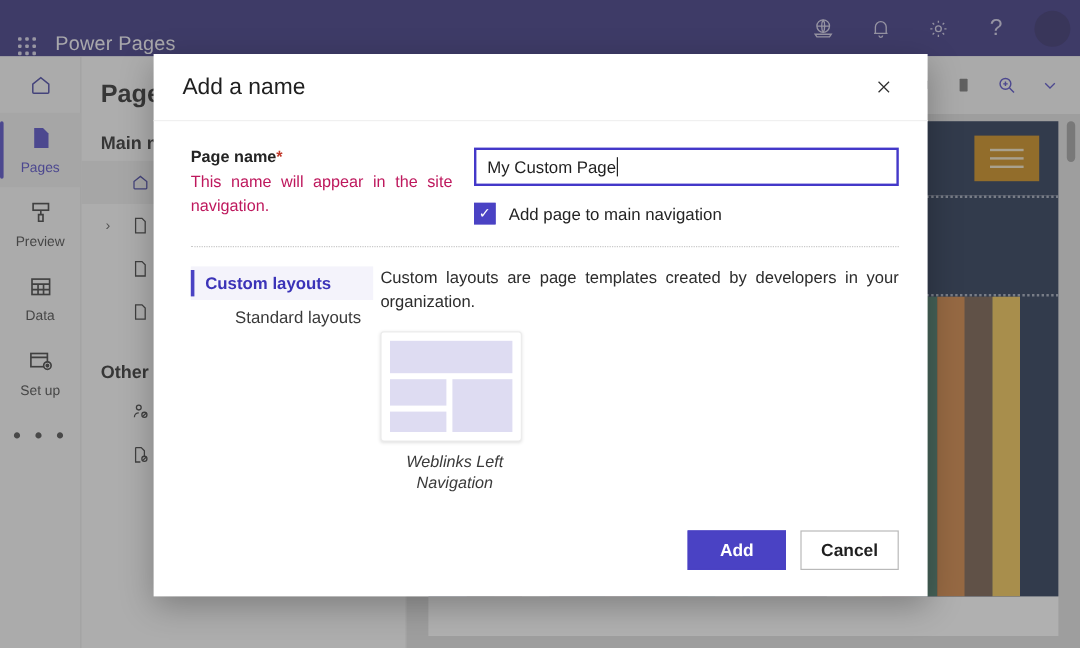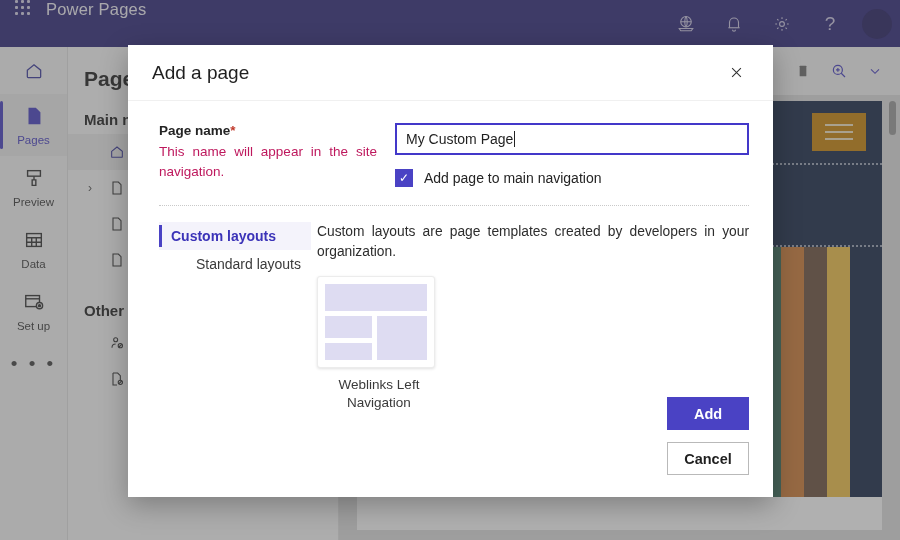--- a/index.html
+++ b/index.html
@@ -6,21 +6,21 @@
   html, body {
     width: 900px; height: 540px;
     font-family: "Liberation Sans", sans-serif;
     overflow: hidden; background: #fff;
   }
   #root { position: relative; width: 900px; height: 540px; }
 
   
   .appbar {
     position: absolute; left: 0; top: 0; width: 900px; height: 47px;
-    background: #302a7b; display: flex; align-items: flex-start;
+    background: #302a7b; display: flex; align-items: flex-end;
   }
   .waffle { width: 46px; display: flex; align-items: center; justify-content: center; }
   .waffle-grid { display: grid; grid-template-columns: repeat(3, 4px); grid-template-rows: repeat(3, 4px); gap: 2px; }
   .waffle-grid i { display: block; width: 3px; height: 3px; background: #d5d2e8; border-radius: 1px; }
   .app-title { color: #f2f1f7; font-size: 16.5px; letter-spacing: .2px; }
   .appbar-right { margin-left: auto; display: flex; align-items: center; height: 47px; }
   .appbar-icon { width: 48px; height: 47px; display: flex; align-items: center; justify-content: center; color: #cfcbe6; }
   .avatar { width: 46px; height: 47px; display: flex; align-items: center; justify-content: center; }
   .avatar-circle { width: 30px; height: 30px; border-radius: 50%; background: #272163; }
 
@@ -117,23 +117,23 @@
   .cards { display: flex; margin-top: 14px; }
   .card { width: 124px; }
   .card-thumb { width: 118px; height: 92px; background: #fff; border: 1px solid #ececec; box-shadow: 0 1px 3px rgba(0,0,0,.12); border-radius: 3px; padding: 7px; display: flex; flex-direction: column; gap: 5px; }
   .thumb-top { height: 27px; background: #dedcf2; }
   .thumb-bottom { flex: 1; display: flex; gap: 5px; }
   .thumb-left { width: 46%; display: flex; flex-direction: column; gap: 5px; }
   .thumb-left i { display: block; background: #dedcf2; }
   .thumb-left i:first-child { flex: 1.35; }
   .thumb-left i:last-child { flex: 1; }
   .thumb-right { flex: 1; background: #dedcf2; }
-  .card-label { margin-top: 8px; text-align: center; font-size: 13.5px; color: #3a3a3a; line-height: 1.35; }
-
-  .modal-footer { position: absolute; right: 24px; bottom: 22px; display: flex; gap: 12px; flex-direction: column; }
+  .card-label { margin-top: 8px; text-align: center; font-size: 13.5px; color: #3a3a3a; line-height: 1.35; font-style: italic; }
+
+  .modal-footer { position: absolute; right: 24px; bottom: 22px; display: flex; gap: 12px; }
   .btn { min-width: 82px; height: 33px; display: flex; align-items: center; justify-content: center; font-size: 14.5px; }
   .btn-primary { background: #4a42c4; color: #fff; font-weight: bold; border: 1px solid #4a42c4; }
   .btn-secondary { background: #fff; color: #1f1f1f; font-weight: bold; border: 1px solid #b9b9b9; }
 </style>
 </head>
 <body>
 
 <div id="root">
 
   <div class="appbar">
@@ -358,21 +358,21 @@
         </div>
       </div>
       <div class="scrollbar"></div>
     </div>
   </div>
 
   <div class="dim"></div>
 
   <div class="modal">
     <div class="modal-head">
-      <div class="modal-title">Add a page</div>
+      <div class="modal-title">Add a name</div>
       <div class="modal-close">
         <svg width="15" height="15" viewBox="0 0 24 24" fill="none" stroke="currentColor" stroke-width="1.7">
             <path d="M5 5l14 14M19 5L5 19"></path>
           </svg>
       </div>
     </div>
 
     <div class="modal-body">
       <div class="form-row">
         <div class="form-left">

